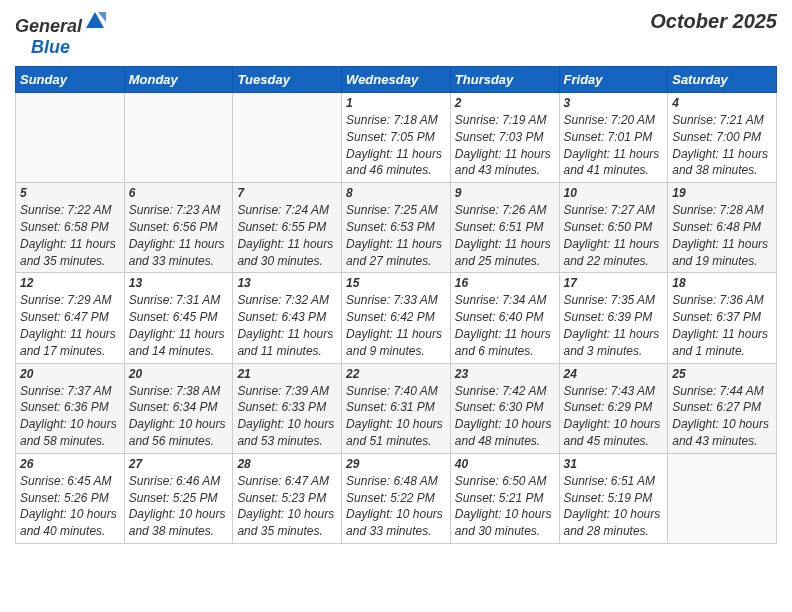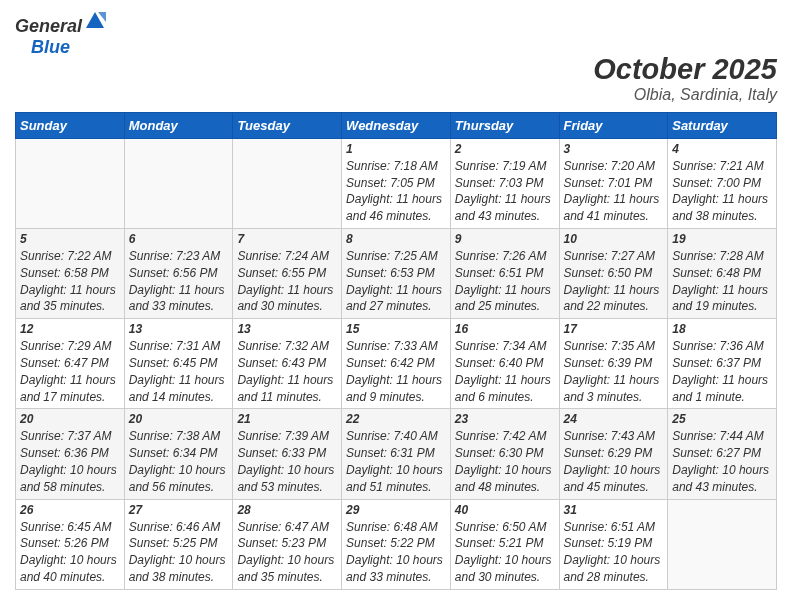--- a/index.html
+++ b/index.html
@@ -30,25 +30,24 @@
     }
     .logo-icon {
       width: 22px;
       height: 22px;
       margin-left: 2px;
     }
     .title-block {
       text-align: right;
     }
     .month-title {
-      font-size: 29px;
+      font-size: 20px;
       font-weight: bold;
       color: #333;
       line-height: 1.1;
-      margin-top: 44px;
     }
     .location-title {
       font-size: 16px;
       color: #555;
     }
     .calendar {
       width: 100%;
       border-collapse: collapse;
       border: 1px solid #ccc;
     }
@@ -99,21 +98,20 @@
       <span>
         <span style="font-size:18px;font-weight:bold;color:#333;">General</span><svg class="logo-icon" viewBox="0 0 22 22">
             <polygon points="11,2 20,18 2,18" fill="#1565c0"></polygon>
             <polygon points="14,2 22,2 22,12" fill="#1565c0" opacity="0.7"></polygon>
           </svg><br>
         <span style="font-size:18px;font-weight:bold;color:#1565c0;margin-left:16px;">Blue</span>
       </span>
     </div>
     <div class="title-block">
       <div class="month-title">October 2025</div>
-      <div class="location-title">Olbia, Sardinia, Italy</div>
     </div>
   </div>
 
   <table class="calendar">
     <thead>
       <tr>
       <th>Sunday</th>
           <th>Monday</th>
           <th>Tuesday</th>
           <th>Wednesday</th>

